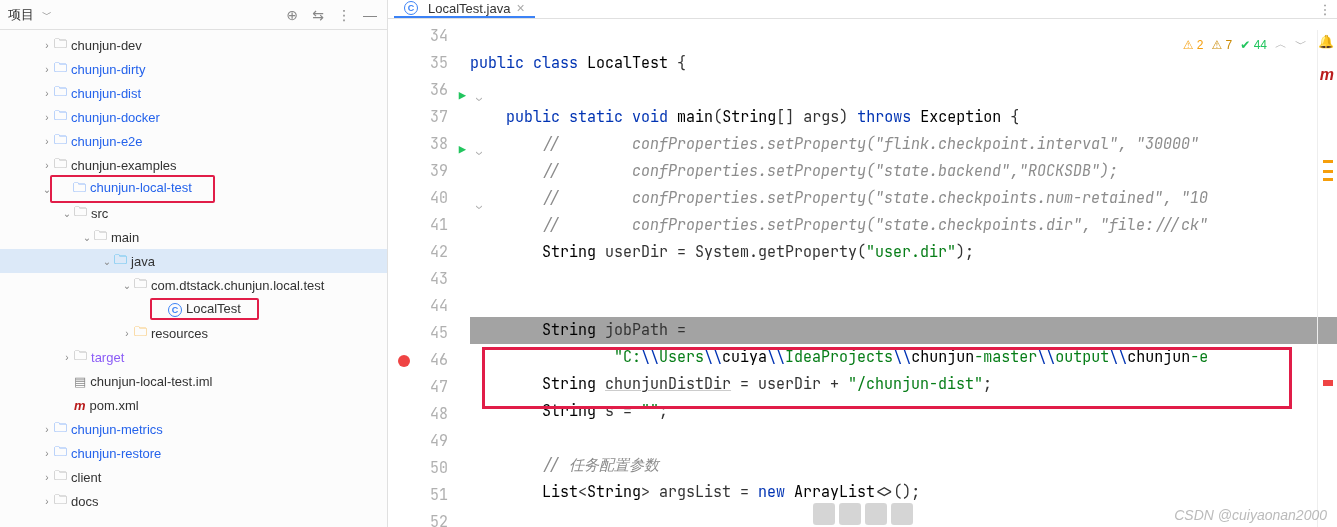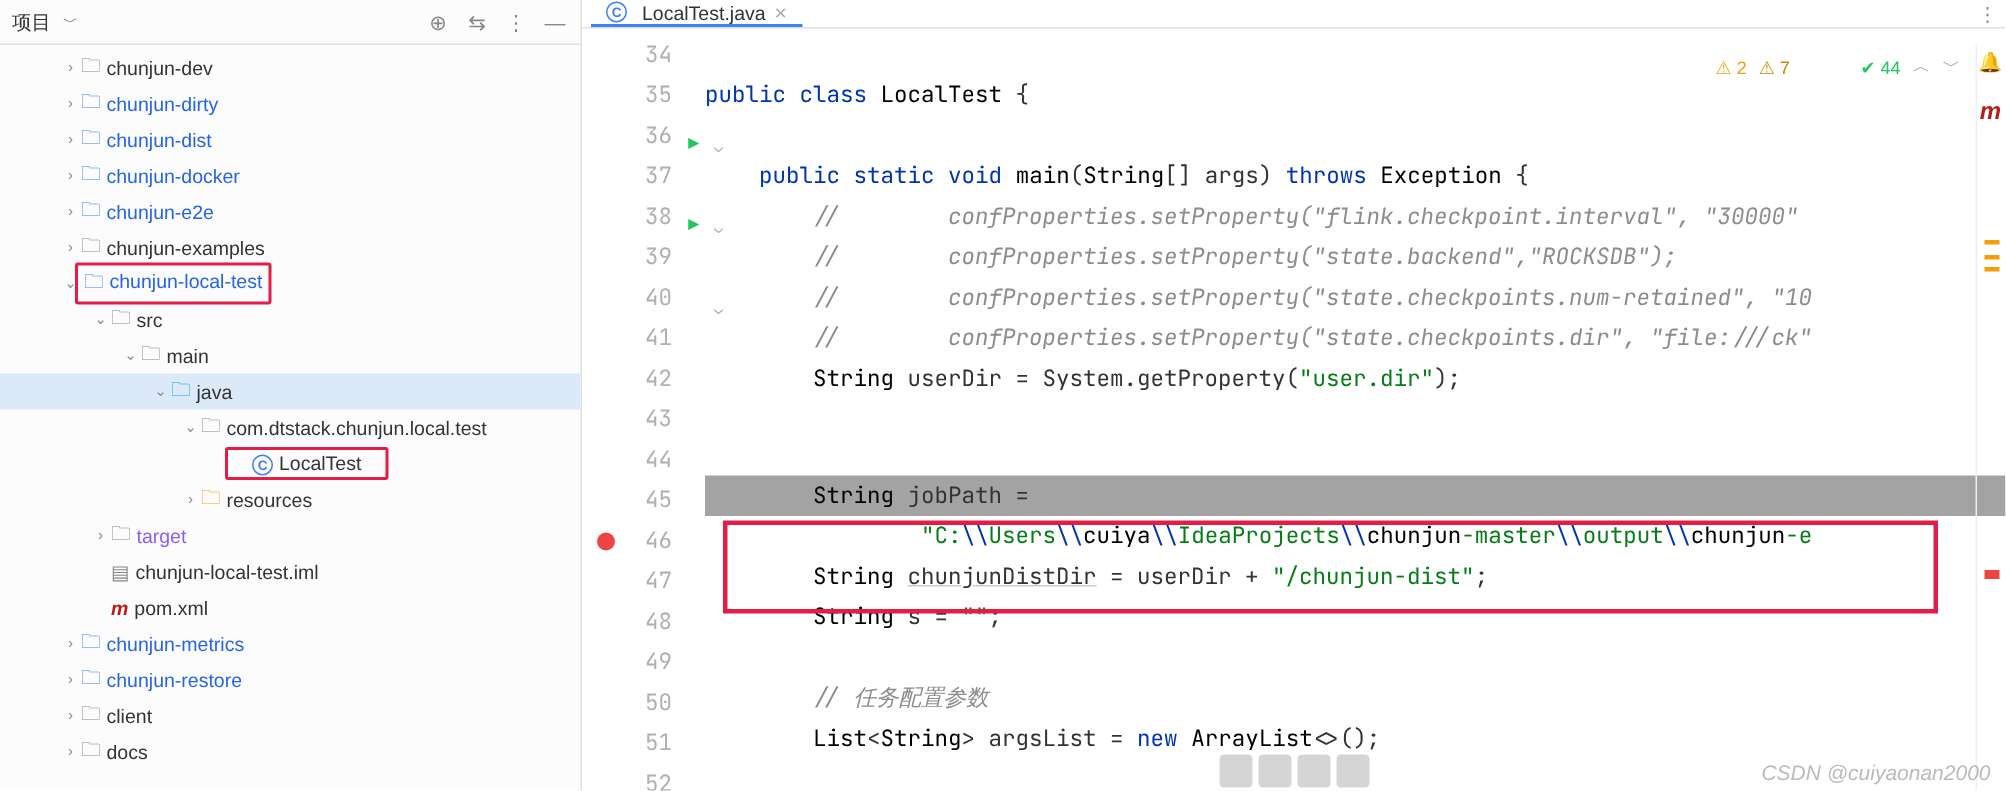--- a/index.html
+++ b/index.html
@@ -31,21 +31,21 @@
 
 .editor { flex: 1; display: flex; flex-direction: column; position: relative; }
 .tabs { height: 30px; display: flex; align-items: center; border-bottom: 1px solid #e0e0e0; padding-left: 6px; }
 .tab { display: flex; align-items: center; gap: 6px; padding: 0 10px; height: 100%; border-bottom: 2px solid #3b82f6; }
 .tab .close { color: #aaa; font-size: 14px; }
 .tabs .sp { flex: 1; }
 .tab-act { width: 24px; text-align: center; color: #888; cursor: pointer; }
 .badge-row { position: absolute; right: 30px; top: 36px; display: flex; gap: 8px; font-size: 12px; z-index: 5; align-items: center; }
 .badge-row .warn { color: #f59e0b; }
 .badge-row .ywarn { color: #ca8a04; }
-.badge-row .chk { color: #22c55e; margin-left: 39px; }
+.badge-row .chk { color: #22c55e; }
 .badge-row .grey { color: #aaa; }
 
 .code-area { flex: 1; display: flex; font-family: "JetBrains Mono", Consolas, monospace; font-size: 15px; position: relative; }
 .gutter { width: 82px; text-align: right; color: #b0b0b0; padding-top: 4px; user-select: none; position: relative; }
 .gutter .ln { height: 27px; line-height: 27px; padding-right: 22px; position: relative; }
 .run-arrow { position: absolute; right: 4px; top: 6px; color: #22c55e; font-size: 12px; }
 .fold { position: absolute; right: -12px; top: 7px; color: #aaa; font-size: 10px; }
 .bp { position: absolute; left: 10px; top: 8px; width: 12px; height: 12px; background: #ef4444; border-radius: 50%; }
 
 .code { flex: 1; padding-top: 4px; position: relative; }
@@ -124,21 +124,21 @@
         </div>
         <div class="node">
           <span class="pad" style="width: 40px;"></span>
           <span class="arrow">›</span>
           <span class="folder-ico">🗀</span>
           <span class="label ">chunjun-examples</span>
         </div>
         <div class="node">
           <span class="pad" style="width: 40px;"></span>
           <span class="arrow">⌄</span>
-          <span class="redbox" style="padding: 1px 4px; margin-left: -4px;"><span class="folder-ico blue">🗀</span><span class="label blue">chunjun-local-test</span></span>
+          <span class="redbox" style="padding: 1px 21px; margin-left: -4px;"><span class="folder-ico blue">🗀</span><span class="label blue">chunjun-local-test</span></span>
         </div>
         <div class="node">
           <span class="pad" style="width: 60px;"></span>
           <span class="arrow">⌄</span>
           <span class="folder-ico">🗀</span>
           <span class="label ">src</span>
         </div>
         <div class="node">
           <span class="pad" style="width: 80px;"></span>
           <span class="arrow">⌄</span>

